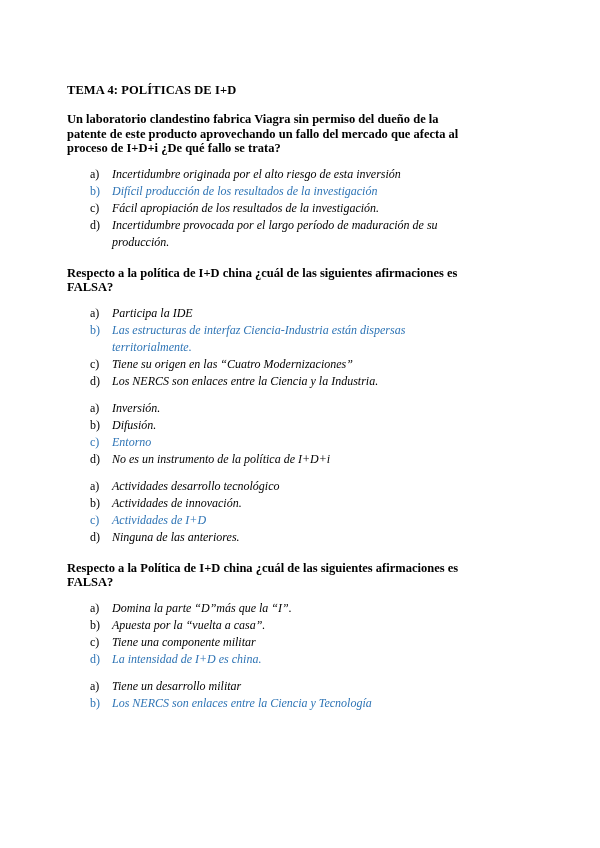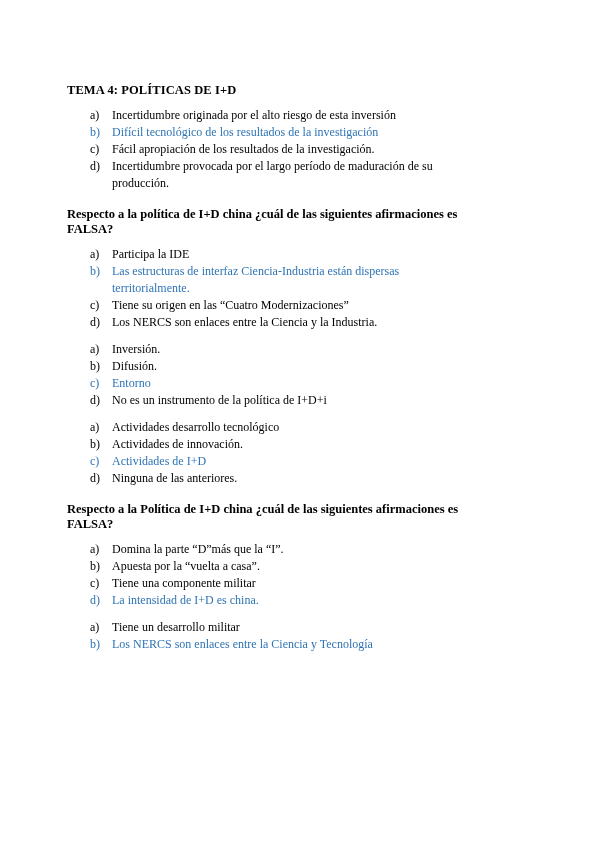--- a/index.html
+++ b/index.html
@@ -48,41 +48,43 @@
     line-height: 17px;
     display: flex;
     align-items: baseline;
   }
   .opt-letter {
     flex: 0 0 22px;
     width: 22px;
   }
   .opt-text {
     flex: 1 1 auto;
+    font-style: italic;
   }
   li.option.answer {
     color: #2E74B5;
   }
 </style>
 </head>
 <body>
 
 <div class="page">
   <h1 class="doc-title">TEMA 4: POLÍTICAS DE I+D</h1>
   <div id="questions">
   <section class="question">
+    <p class="q-text">Un laboratorio clandestino fabrica Viagra sin permiso del dueño de la patente de este producto aprovechando un fallo del mercado que afecta al proceso de I+D+i ¿De qué fallo se trata?</p>
     <ol class="options">
   <li class="option">
     <span class="opt-letter">a)</span>
     <span class="opt-text">Incertidumbre originada por el alto riesgo de esta inversión</span>
   </li>
 
   <li class="option answer">
     <span class="opt-letter">b)</span>
-    <span class="opt-text">Difícil tecnológico de los resultados de la investigación</span>
+    <span class="opt-text">Difícil producción de los resultados de la investigación</span>
   </li>
 
   <li class="option">
     <span class="opt-letter">c)</span>
     <span class="opt-text">Fácil apropiación de los resultados de la investigación.</span>
   </li>
 
   <li class="option">
     <span class="opt-letter">d)</span>
     <span class="opt-text">Incertidumbre provocada por el largo período de maduración de su producción.</span>

